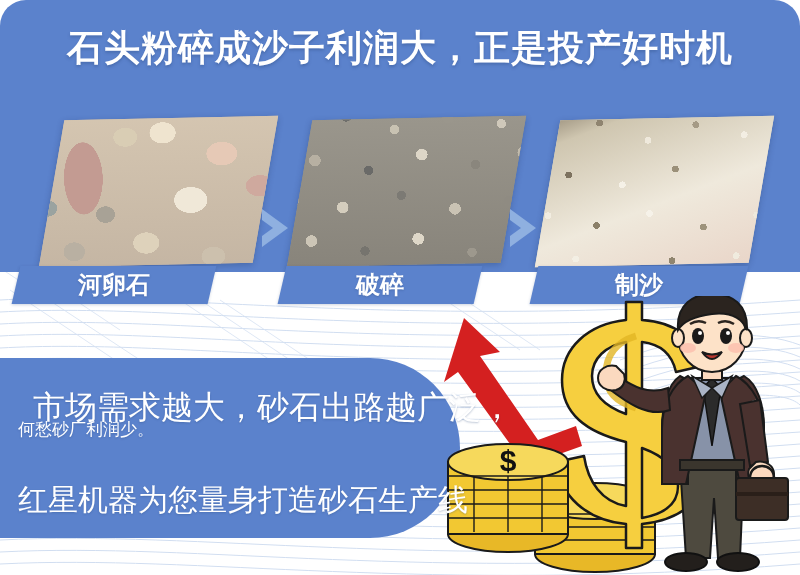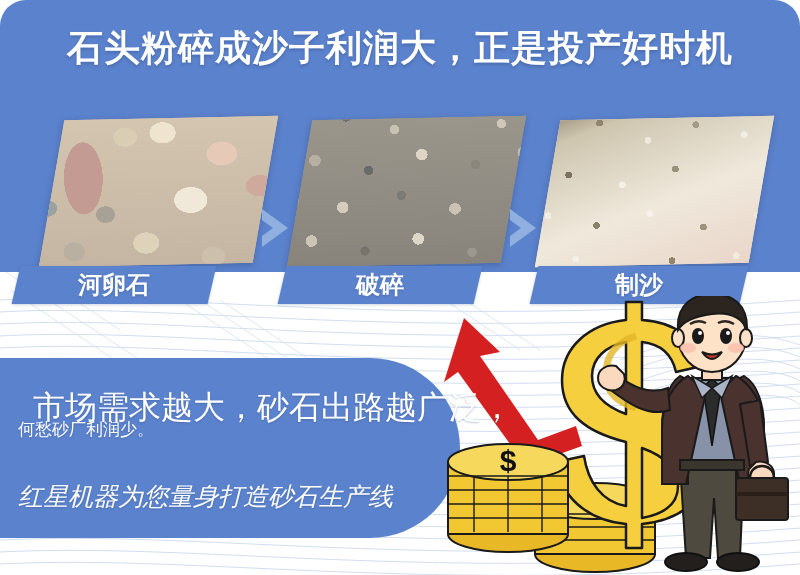--- a/index.html
+++ b/index.html
@@ -141,21 +141,21 @@
   .bottom-panel{
     position:absolute;left:-40px;top:358px;width:500px;height:180px;
     background:#5b82cc;
     border-radius:0 110px 110px 0;
     z-index:3;
   }
   .btext{position:absolute;z-index:7;color:#fff;white-space:nowrap;
          text-shadow:0 1px 2px rgba(40,70,120,.30);font-weight:normal;}
   #bline1{left:33px;top:378px;font-size:32px;margin-top:8px;}
   #bline2{left:18px;top:418px;font-size:17px;}
-  #bline3{left:18px;top:480px;font-size:25px;font-style:italic;}
+  #bline3{left:18px;top:480px;font-size:30px;}
 
   
   .red-arrow{position:absolute;left:430px;top:300px;z-index:4;}
 
   
   .art{position:absolute;left:430px;top:296px;z-index:5;}
 </style>
 </head>
 <body>
 

